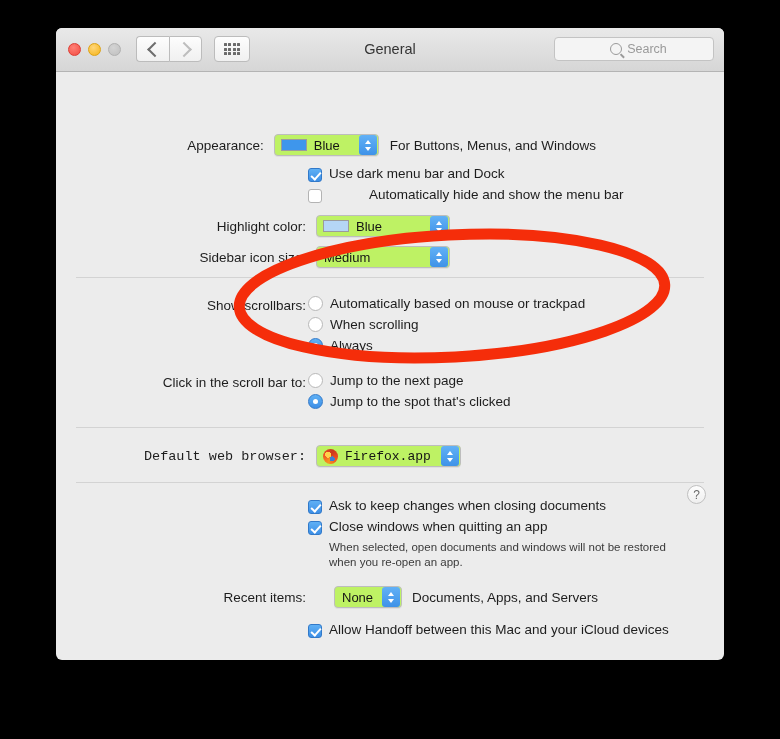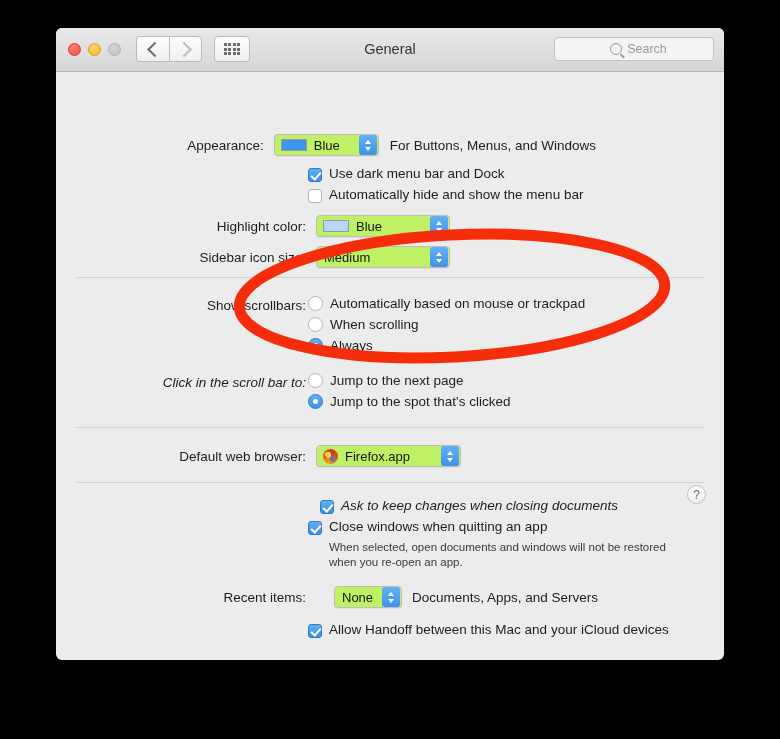--- a/index.html
+++ b/index.html
@@ -359,21 +359,21 @@
             <i class="dn"></i>
           </span>
       </div>
       <div class="side-note" style="margin-left:11px;">For Buttons, Menus, and Windows</div>
     </div>
 
     <div class="cbrow" style="left:252px; top:94px;">
       <span class="cbox on"></span>
       <span class="cbl">Use dark menu bar and Dock</span>
     </div>
-    <div class="cbrow" style="left:252px; top:115px;">
+    <div class="cbrow" style="left:252px; top:115px;gap:40px;">
       <span class="cbox off"></span>
       <span class="cbl">Automatically hide and show the menu bar</span>
     </div>
 
     <div class="row" style="left:20px; top:143px;">
       <div class="lbl" style="width:230px;">Highlight color:</div>
       <div class="popup" style="width:134px; margin-left:10px;">
         <span class="swatch" style="background:#b5d6f5;"></span>
         <span class="pval">Blue</span>
         <span class="arrows">
@@ -406,48 +406,48 @@
     <div class="rdrow" style="left:252px; top:245px;">
       <span class="radio off"></span>
       <span class="rdl">When scrolling</span>
     </div>
     <div class="rdrow" style="left:252px; top:266px;">
       <span class="radio on"></span>
       <span class="rdl">Always</span>
     </div>
 
     <div class="row" style="left:20px; top:303px;">
-      <div class="lbl" style="width:230px;font-style:italic;">Click in the scroll bar to:</div>
+      <div class="lbl" style="width:230px;">Click in the scroll bar to:</div>
     </div>
     <div class="rdrow" style="left:252px; top:301px;">
       <span class="radio off"></span>
       <span class="rdl">Jump to the next page</span>
     </div>
     <div class="rdrow" style="left:252px; top:322px;">
       <span class="radio on"></span>
       <span class="rdl">Jump to the spot that's clicked</span>
     </div>
 
     <div class="hr" style="top:355px;"></div>
 
-    <div class="row" style="left:20px; top:373px;">
+    <div class="row" style="left:20px; top:373px;font-family:Liberation Mono, monospace;">
       <div class="lbl" style="width:230px;">Default web browser:</div>
       <div class="popup" style="width:145px; margin-left:10px;">
         <span class="ff-icon"></span>
         <span class="pval">Firefox.app</span>
         <span class="arrows">
             <i class="up"></i>
             <i class="dn"></i>
           </span>
       </div>
     </div>
 
     <div class="hr" style="top:410px;"></div>
 
-    <div class="cbrow" style="left:264px; top:426px;font-style:italic;">
+    <div class="cbrow" style="left:252px; top:426px;">
       <span class="cbox on"></span>
       <span class="cbl">Ask to keep changes when closing documents</span>
     </div>
     <div class="cbrow" style="left:252px; top:447px;">
       <span class="cbox on"></span>
       <span class="cbl">Close windows when quitting an app</span>
     </div>
     <div class="helptext" style="left:273px; top:468px;">When selected, open documents and windows will not be restored
 when you re-open an app.</div>
 

